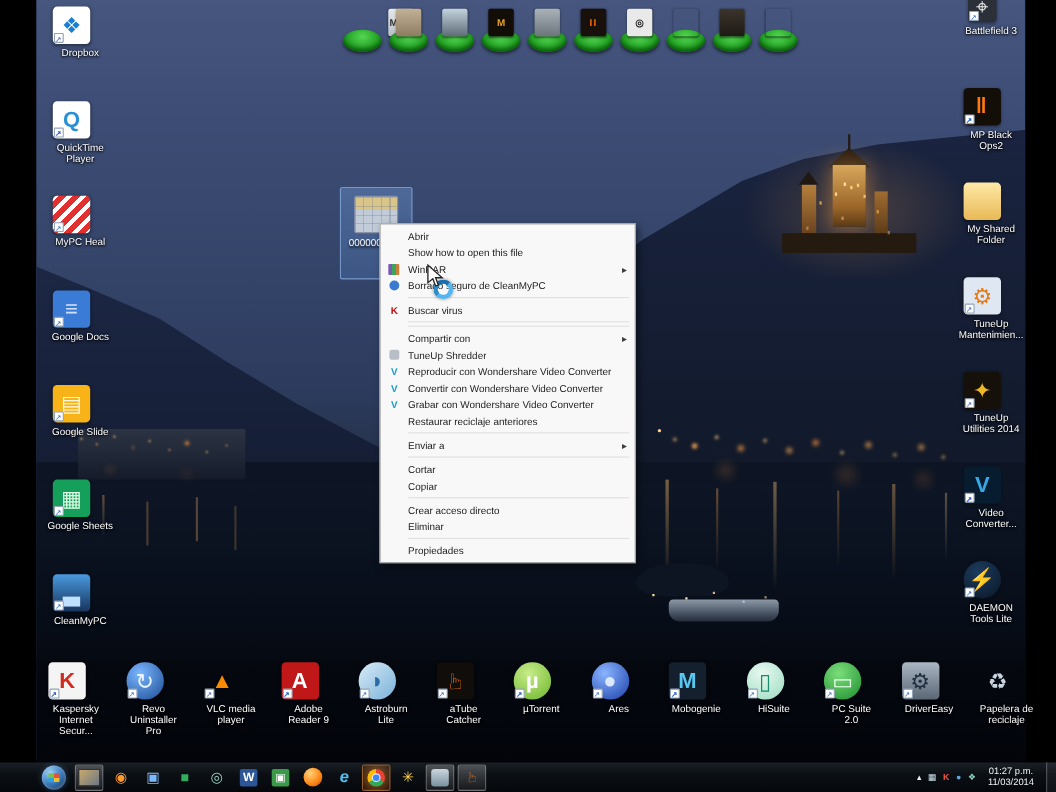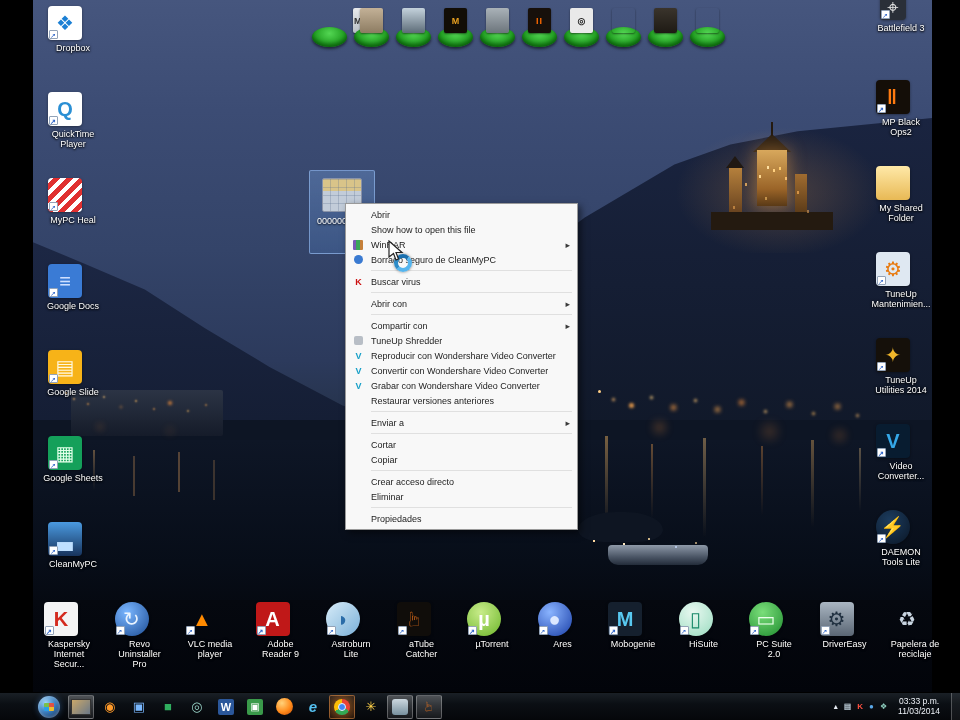--- a/index.html
+++ b/index.html
@@ -469,25 +469,20 @@
         <span class="mi-label">Borrado seguro de CleanMyPC</span>
 
       </div>
       <div class="menu-sep"></div>
       <div class="menu-item">
         <span class="mi-icon ic-kasp">K</span>
         <span class="mi-label">Buscar virus</span>
 
       </div>
       <div class="menu-sep"></div>
-      <div class="menu-item">
-        <span class="mi-icon"></span>
-        <span class="mi-label">Abrir con</span>
-        <span class="mi-arrow"></span>
-      </div>
       <div class="menu-sep"></div>
       <div class="menu-item">
         <span class="mi-icon"></span>
         <span class="mi-label">Compartir con</span>
         <span class="mi-arrow"></span>
       </div>
       <div class="menu-item">
         <span class="mi-icon ic-tune"></span>
         <span class="mi-label">TuneUp Shredder</span>
 
@@ -502,21 +497,21 @@
         <span class="mi-label">Convertir con Wondershare Video Converter</span>
 
       </div>
       <div class="menu-item">
         <span class="mi-icon ic-wond">V</span>
         <span class="mi-label">Grabar con Wondershare Video Converter</span>
 
       </div>
       <div class="menu-item">
         <span class="mi-icon"></span>
-        <span class="mi-label">Restaurar versiones anteriores</span>
+        <span class="mi-label">Restaurar reciclaje anteriores</span>
 
       </div>
       <div class="menu-sep"></div>
       <div class="menu-item">
         <span class="mi-icon"></span>
         <span class="mi-label">Enviar a</span>
         <span class="mi-arrow"></span>
       </div>
       <div class="menu-sep"></div>
       <div class="menu-item">
@@ -598,20 +593,20 @@
           <span class="tb-glyph tbi-atube">☞</span>
         </div>
     </div>
     <div class="tray">
       <span class="tray-glyph tri-arrow">▴</span>
         <span class="tray-glyph tri-a">▦</span>
         <span class="tray-glyph tri-k">K</span>
         <span class="tray-glyph tri-b">●</span>
         <span class="tray-glyph tri-c">❖</span>
       <div class="clock">
-        <div>03:33 p.m.</div>
+        <div>01:27 p.m.</div>
         <div>11/03/2014</div>
       </div>
       <div class="show-desktop"></div>
     </div>
   </div>
 
 </div>
 
 </body></html>

